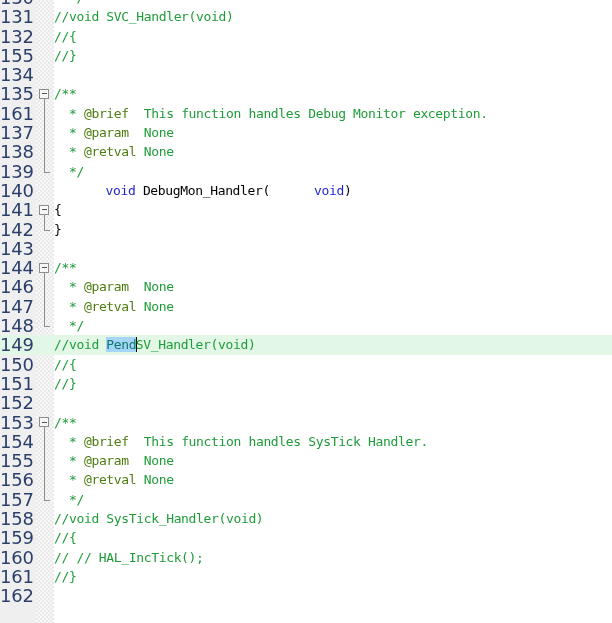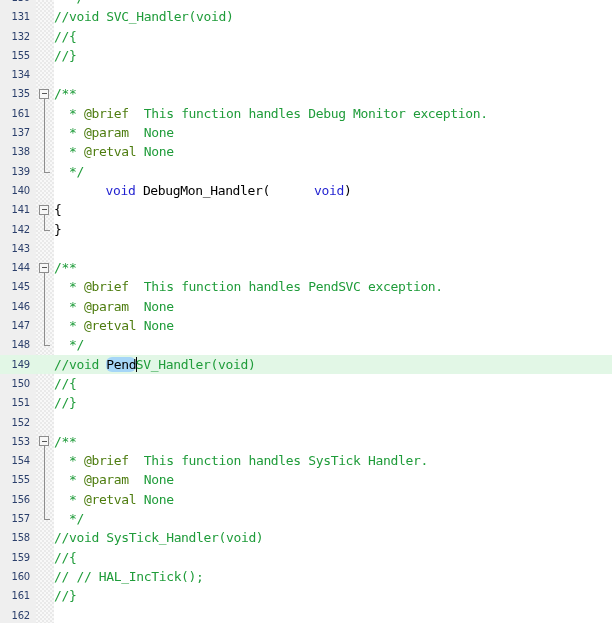--- a/index.html
+++ b/index.html
@@ -55,38 +55,38 @@
   .row.current {
     background: #e2f7e6;
   }
   .row .lineno {
     position: absolute;
     left: 0; top: 0;
     width: 30px;
     text-align: right;
     color: #2b3f6b;
     font-family: "DejaVu Sans", sans-serif;
-    font-size: 10px;
+    font-size: 18px;
     letter-spacing: -0.2px;
   }
   .row .code {
     position: absolute;
     left: 54px; top: 0;
     font-family: "DejaVu Sans Mono", monospace;
     font-size: 13px;
     letter-spacing: -0.35px;
     color: #000000;
   }
 
   
   .c   { color: #1f9c3a; }          
   .tag { color: #4d7c0f; }          
   .kw  { color: #1f1fd0; margin-left: 44px; }          
   .id  { color: #000000; }
-  .sel { background: #a6d6f7; color: #000000; border-radius: 6px; }
+  .sel { background: #a6d6f7; color: #0f766e; }
   .caret {
     display: inline-block;
     width: 0;
     border-left: 1.5px solid #000000;
     height: 15px;
     vertical-align: -3px;
     margin: 0 -0.75px;
   }
 
   
@@ -136,21 +136,20 @@
       <div class="row"><span class="lineno">135</span><span class="code"><span class="c">/**</span></span><span class="fold-box"></span><span class="fold-line" style="top: 14.5px; height: 4.8px;"></span></div>
       <div class="row"><span class="lineno">161</span><span class="code"><span class="c">  * </span><span class="tag">@brief</span><span class="c">  This function handles Debug Monitor exception.</span></span><span class="fold-line" style="top: 0px; height: 19.3px;"></span></div>
       <div class="row"><span class="lineno">137</span><span class="code"><span class="c">  * </span><span class="tag">@param</span><span class="c">  None</span></span><span class="fold-line" style="top: 0px; height: 19.3px;"></span></div>
       <div class="row"><span class="lineno">138</span><span class="code"><span class="c">  * </span><span class="tag">@retval</span><span class="c"> None</span></span><span class="fold-line" style="top: 0px; height: 19.3px;"></span></div>
       <div class="row"><span class="lineno">139</span><span class="code"><span class="c">  */</span></span><span class="fold-line" style="top: 0px; height: 10px;"></span><span class="fold-foot" style="top: 10px;"></span></div>
       <div class="row"><span class="lineno">140</span><span class="code"><span class="id"> </span><span class="kw">void</span><span class="id"> DebugMon_Handler(</span><span class="kw">void</span><span class="id">)</span></span></div>
       <div class="row"><span class="lineno">141</span><span class="code"><span class="id">{</span></span><span class="fold-box"></span><span class="fold-line" style="top: 14.5px; height: 4.8px;"></span></div>
       <div class="row"><span class="lineno">142</span><span class="code"><span class="id">}</span></span><span class="fold-line" style="top: 0px; height: 10px;"></span><span class="fold-foot" style="top: 10px;"></span></div>
       <div class="row"><span class="lineno">143</span><span class="code"></span></div>
       <div class="row"><span class="lineno">144</span><span class="code"><span class="c">/**</span></span><span class="fold-box"></span><span class="fold-line" style="top: 14.5px; height: 4.8px;"></span></div>
-      <div class="row"><span class="lineno">145</span><span class="code"><span class="c">  * </span><span class="tag">@brief</span><span class="c">  This function handles PendSVC exception.</span></span><span class="fold-line" style="top: 0px; height: 19.3px;"></span></div>
       <div class="row"><span class="lineno">146</span><span class="code"><span class="c">  * </span><span class="tag">@param</span><span class="c">  None</span></span><span class="fold-line" style="top: 0px; height: 19.3px;"></span></div>
       <div class="row"><span class="lineno">147</span><span class="code"><span class="c">  * </span><span class="tag">@retval</span><span class="c"> None</span></span><span class="fold-line" style="top: 0px; height: 19.3px;"></span></div>
       <div class="row"><span class="lineno">148</span><span class="code"><span class="c">  */</span></span><span class="fold-line" style="top: 0px; height: 10px;"></span><span class="fold-foot" style="top: 10px;"></span></div>
       <div class="row current"><span class="lineno">149</span><span class="code"><span class="c">//void </span><span class="sel">Pend</span><span class="caret"></span><span class="c">SV_Handler(void)</span></span></div>
       <div class="row"><span class="lineno">150</span><span class="code"><span class="c">//{</span></span></div>
       <div class="row"><span class="lineno">151</span><span class="code"><span class="c">//}</span></span></div>
       <div class="row"><span class="lineno">152</span><span class="code"></span></div>
       <div class="row"><span class="lineno">153</span><span class="code"><span class="c">/**</span></span><span class="fold-box"></span><span class="fold-line" style="top: 14.5px; height: 4.8px;"></span></div>
       <div class="row"><span class="lineno">154</span><span class="code"><span class="c">  * </span><span class="tag">@brief</span><span class="c">  This function handles SysTick Handler.</span></span><span class="fold-line" style="top: 0px; height: 19.3px;"></span></div>
       <div class="row"><span class="lineno">155</span><span class="code"><span class="c">  * </span><span class="tag">@param</span><span class="c">  None</span></span><span class="fold-line" style="top: 0px; height: 19.3px;"></span></div>

